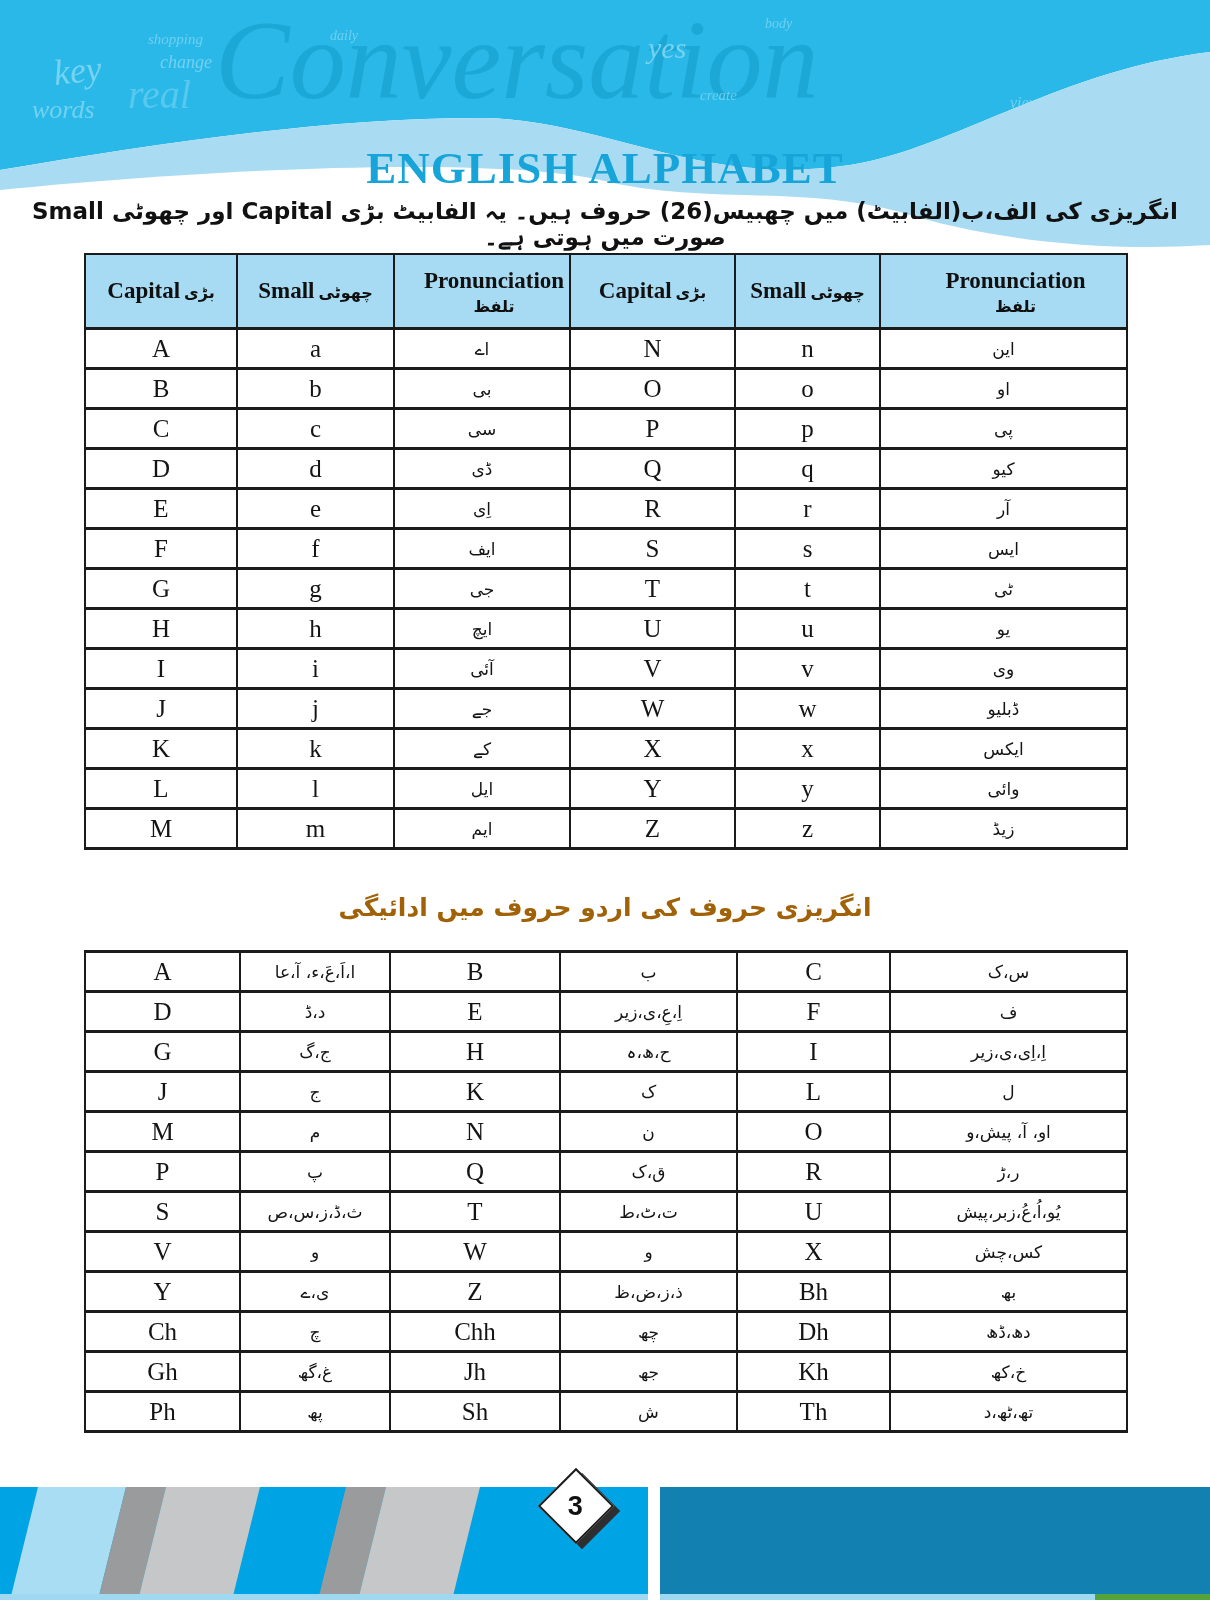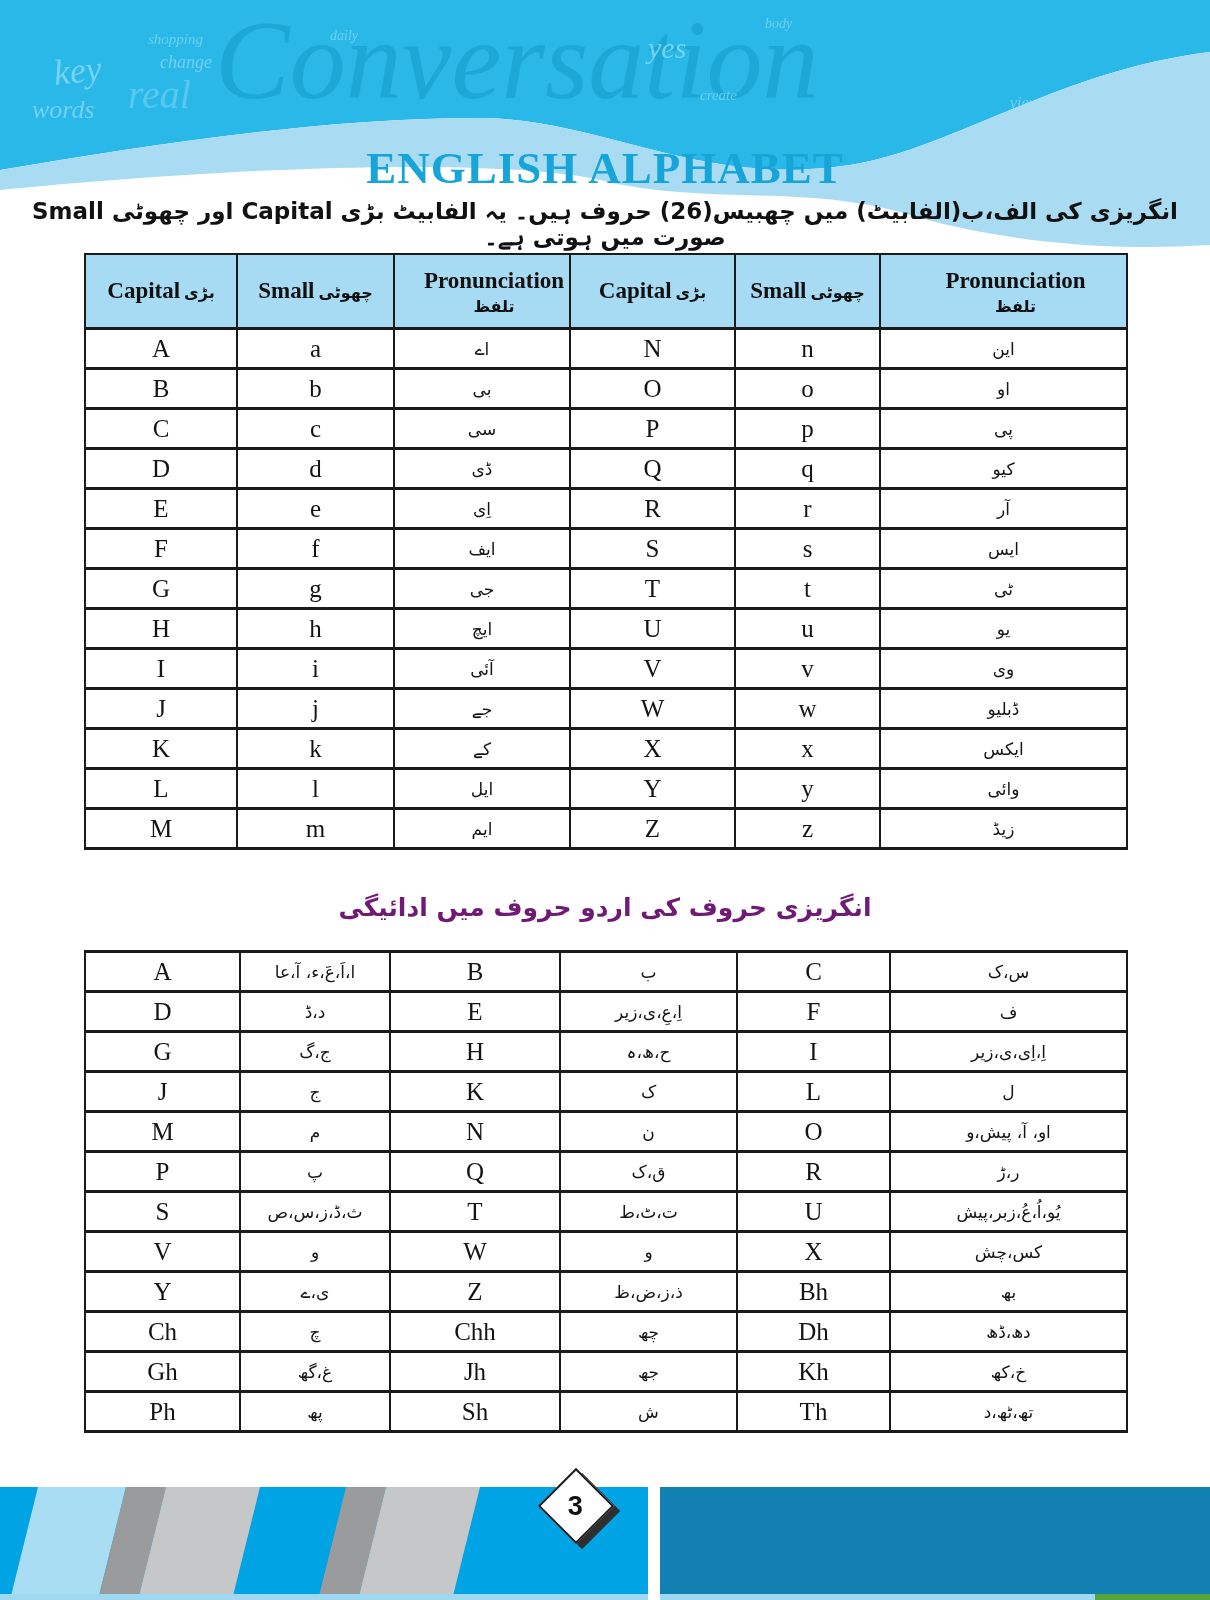--- a/index.html
+++ b/index.html
@@ -22,21 +22,21 @@
   table.grid td{border-top-width:3px;border-bottom-width:3px;}
   #alphabet-table{top:253px;}
   #alphabet-table th{background:#a7dbf3;height:72px;font-weight:bold;}
   #alphabet-table th .en{font-family:"Liberation Serif",serif;font-size:23px;color:#101010;}
   #alphabet-table th .ur{font-family:"DejaVu Sans",sans-serif;font-size:16px;color:#101010;}
   #alphabet-table th.stack .en,#alphabet-table th.stack .ur{display:block;line-height:1.35;margin-left:24px;}
   #alphabet-table td{height:37px;}
   td.letter{font-family:"Liberation Serif",serif;font-size:25px;color:#141414;}
   td.urdu{font-family:"DejaVu Sans",sans-serif;font-size:17px;color:#141414;direction:rtl;}
   .section-title{position:absolute;top:893px;left:0;width:100%;text-align:center;direction:rtl;
-              font-family:"DejaVu Sans",sans-serif;font-weight:bold;font-size:25px;color:#701a75;margin:0;}
+              font-family:"DejaVu Sans",sans-serif;font-weight:bold;font-size:25px;color:#a16207;margin:0;}
   #urdu-table{top:950px;}
   #urdu-table td{height:37px;}
   
   .footer{position:absolute;left:0;top:1487px;width:1210px;height:113px;}
   .footer svg{display:block;}
   .book-title{position:absolute;left:738px;top:5px;color:#ffffff;
               font-family:"Liberation Serif",serif;font-weight:bold;font-size:29px;}
   .diamond-wrap{position:absolute;left:549px;top:-8px;width:54px;height:54px;}
   .diamond-shadow{position:absolute;left:6px;top:5px;width:54px;height:54px;background:#2e2e2e;
               transform:rotate(45deg);}

